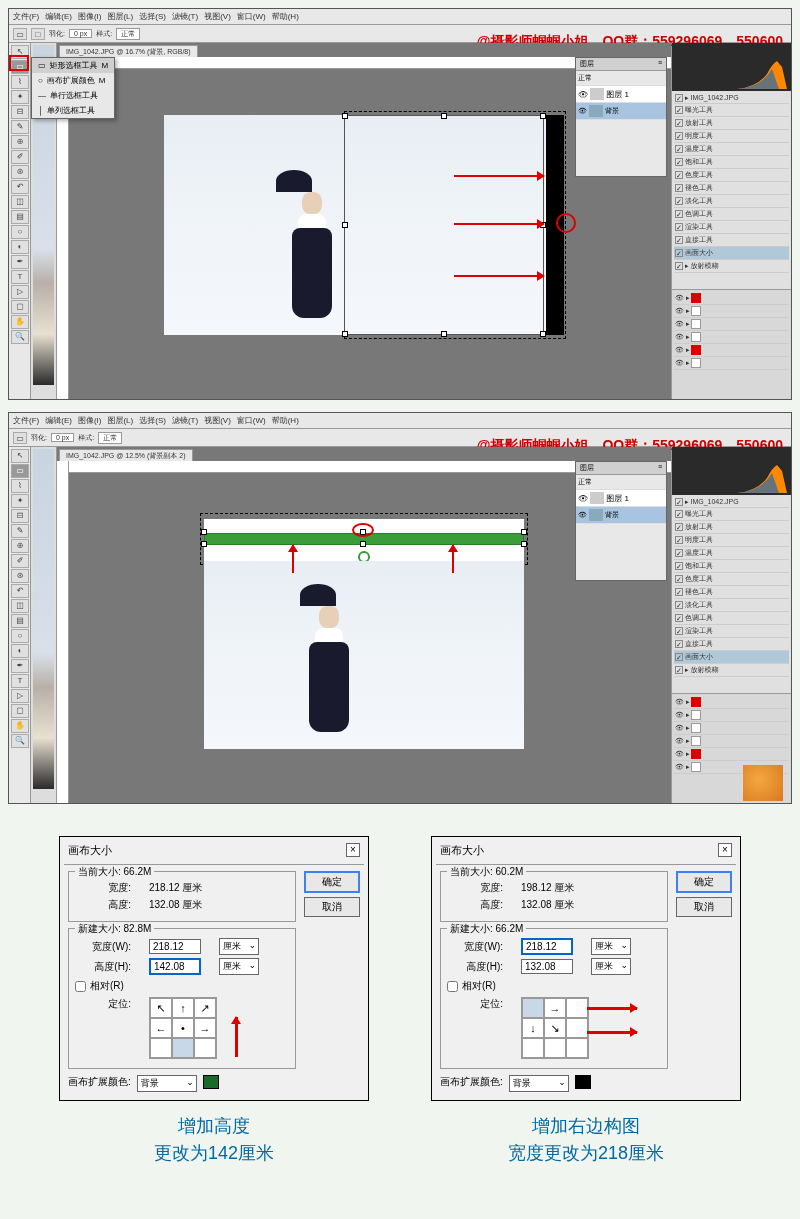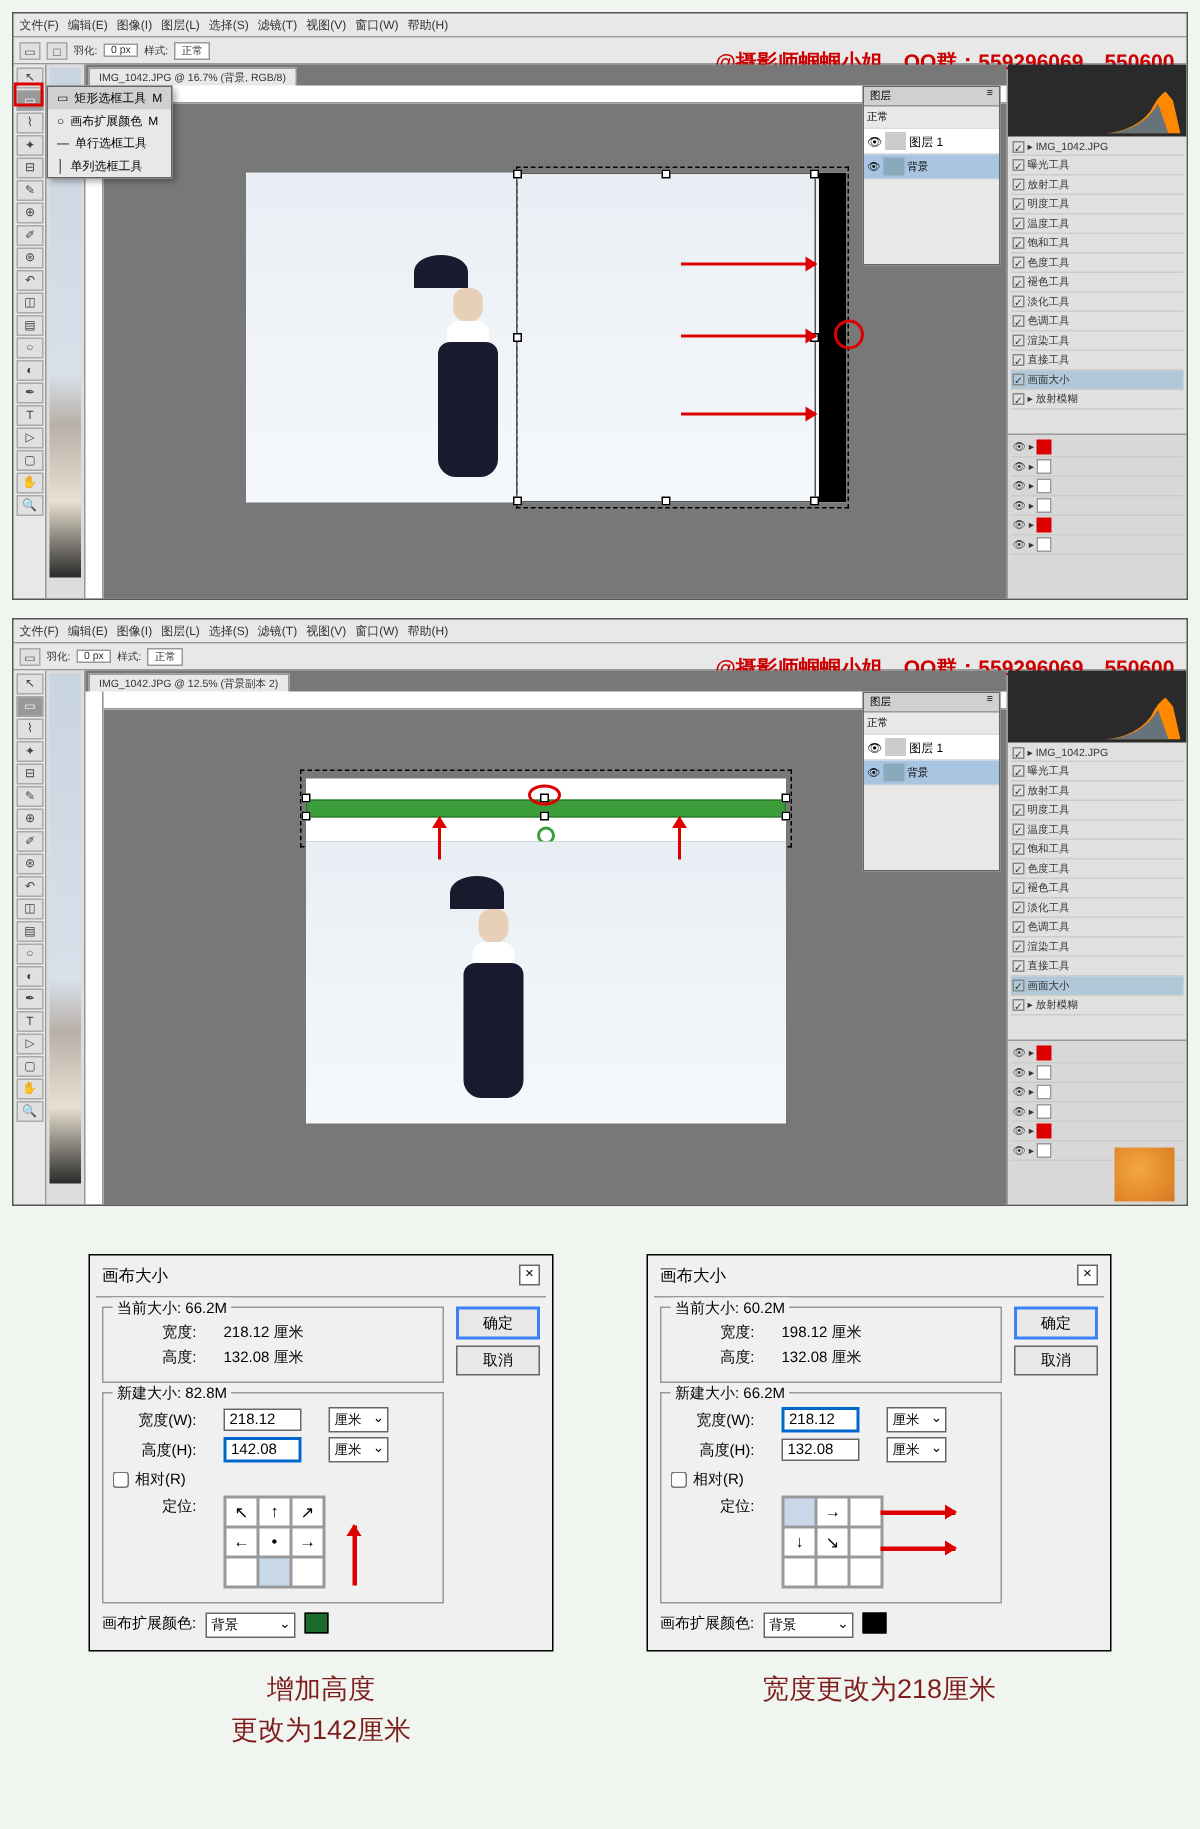--- a/index.html
+++ b/index.html
@@ -67,21 +67,21 @@
 .fld-input.hl{border:2px solid #06c}
 .fld-unit{border:1px solid #666;background:#fff;padding:1px 3px;width:40px;font-size:9px;position:relative}
 .fld-unit::after{content:"⌄";position:absolute;right:2px}
 .anchor-grid{display:grid;grid-template-columns:repeat(3,22px);grid-template-rows:repeat(3,20px);gap:0;border:1px solid #999}
 .anchor-cell{border:1px solid #999;background:#fff;display:flex;align-items:center;justify-content:center;font-size:11px}
 .anchor-cell.sel{background:#c8d8e8}
 .chk-row{display:flex;align-items:center;gap:4px;font-size:10px;margin:4px 0}
 .chk-row input{width:11px;height:11px}
 .ext-row{display:flex;align-items:flex-start;gap:6px;font-size:10px;margin-top:6px}
 .color-swatch{width:16px;height:14px;border:1px solid #000;display:inline-block}
-.caption{font-size:18px;color:#7f1d1d;text-align:center;line-height:1.5}
+.caption{font-size:18px;color:#0369a1;text-align:center;line-height:1.5}
 .mascot{position:absolute;bottom:2px;right:8px;width:40px;height:36px;background:radial-gradient(circle at 40% 40%,#f4a840,#d87820)}
 .tool-flyout{position:absolute;top:0;left:22px;background:#e8e8e8;border:1px solid #666;font-size:8px;z-index:10;box-shadow:2px 2px 4px rgba(0,0,0,0.3)}
 .tool-flyout .fo-row{padding:2px 6px;display:flex;align-items:center;gap:4px;white-space:nowrap}
 .tool-flyout .fo-row.active{background:#d0d0d0}
 .red-box{position:absolute;border:2px solid #d00;pointer-events:none}
 </style>
 </head>
 <body>
 
 <div class="container">
@@ -629,18 +629,19 @@
                 <span class="color-swatch" style="background:#000"></span>
               </div>
         </div>
         <div class="dlg-btns">
           <div class="dlg-btn primary">确定</div>
           <div class="dlg-btn">取消</div>
         </div>
       </div>
     </div>
     <div class="caption">
+      <div>增加右边构图</div>
       <div>宽度更改为218厘米</div>
     </div>
   </div>
 </div>
 
 </div>
 
 </body></html>

